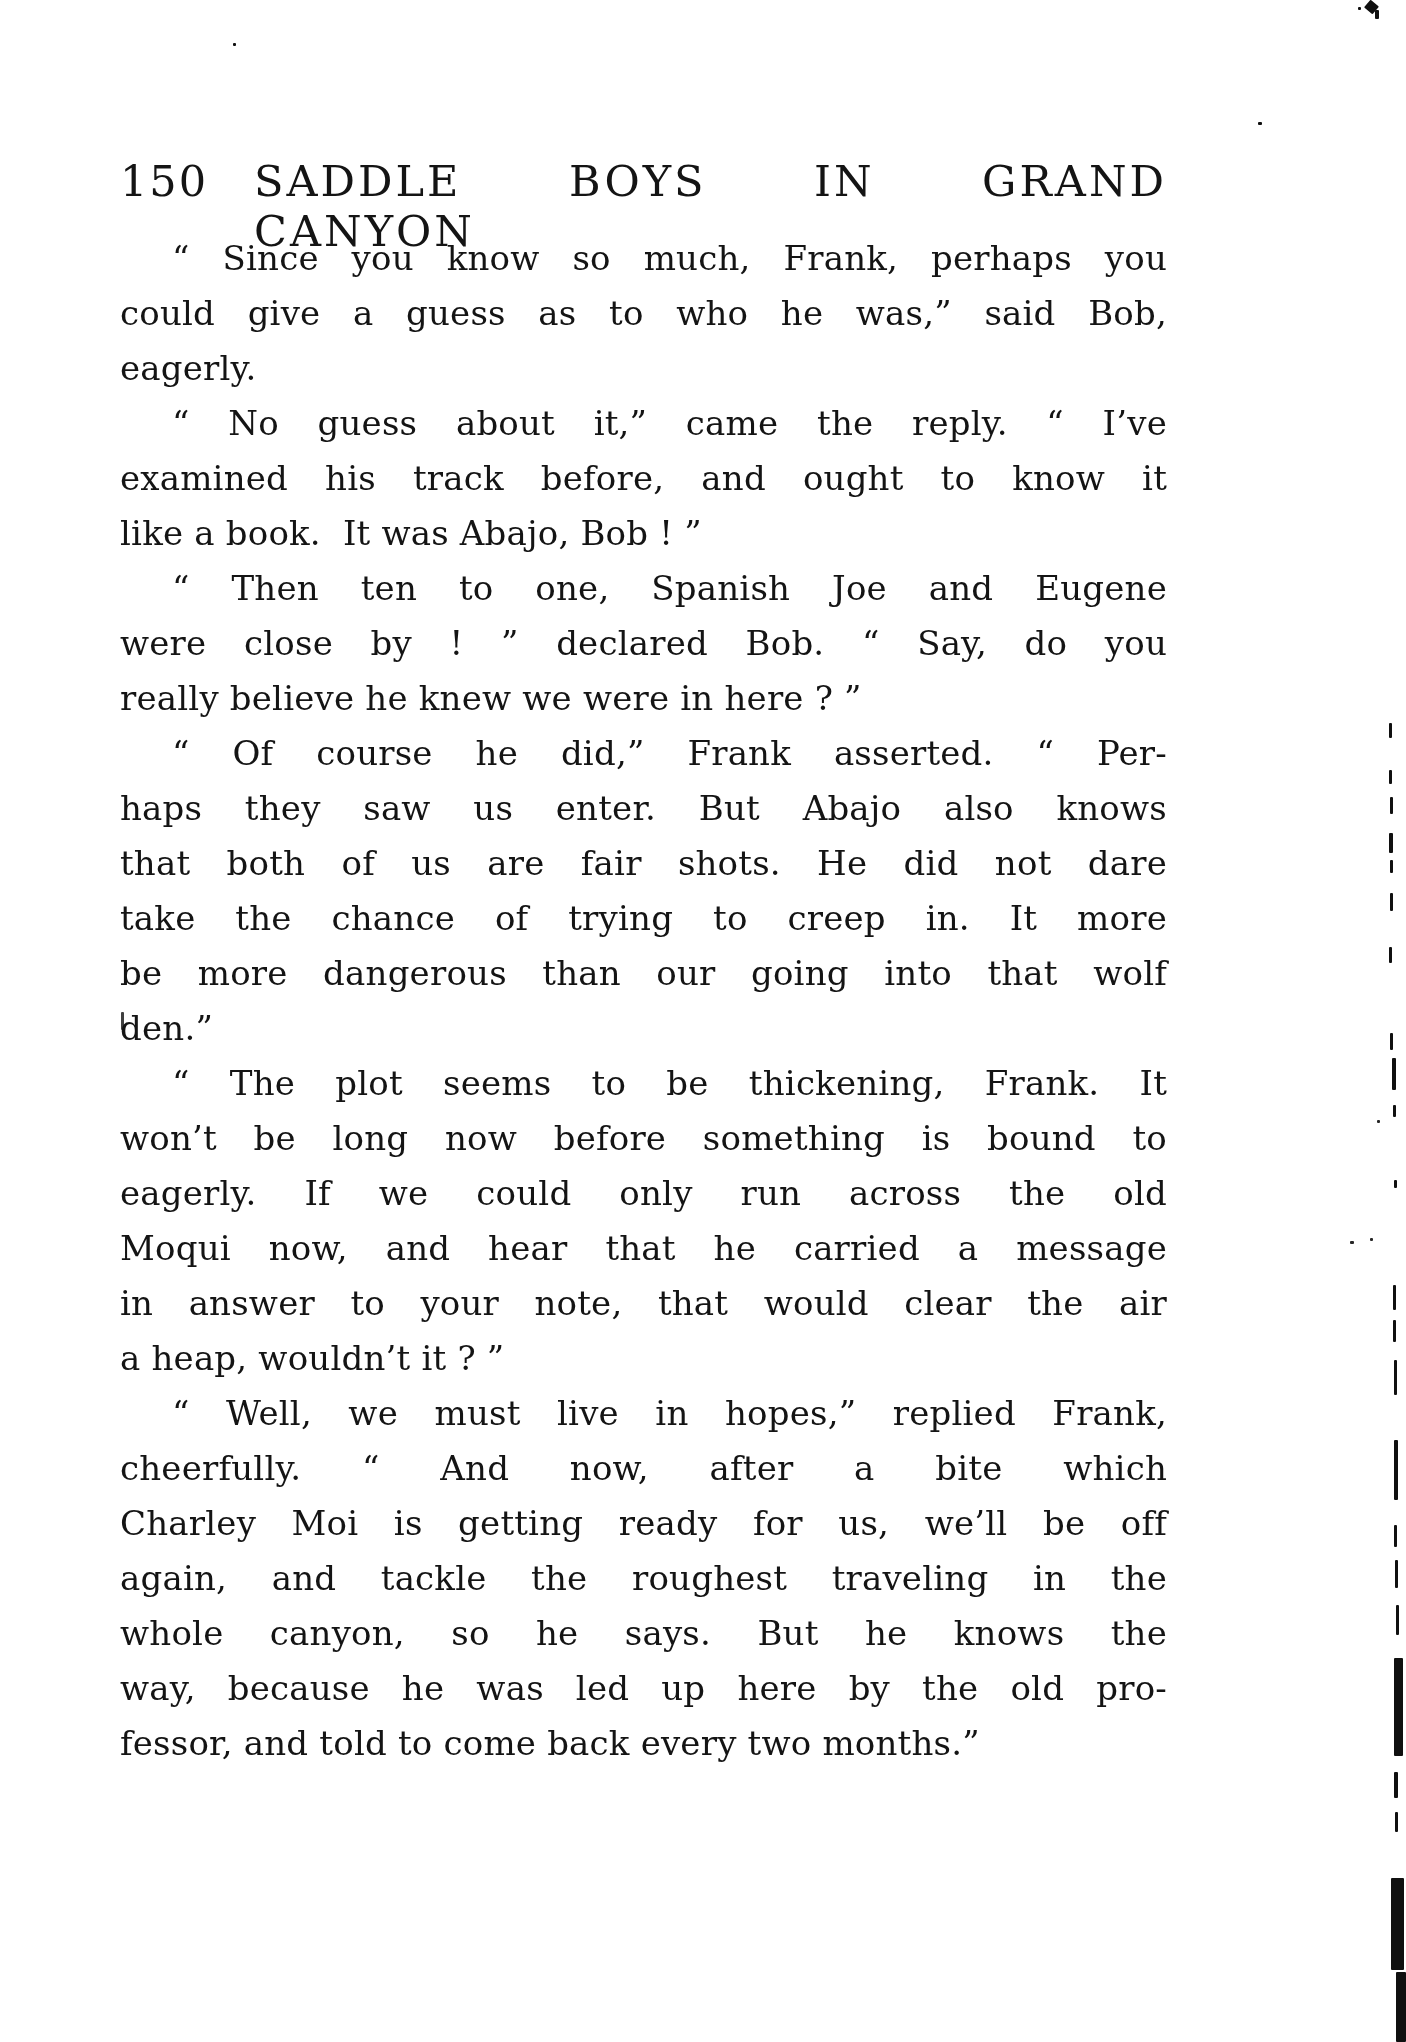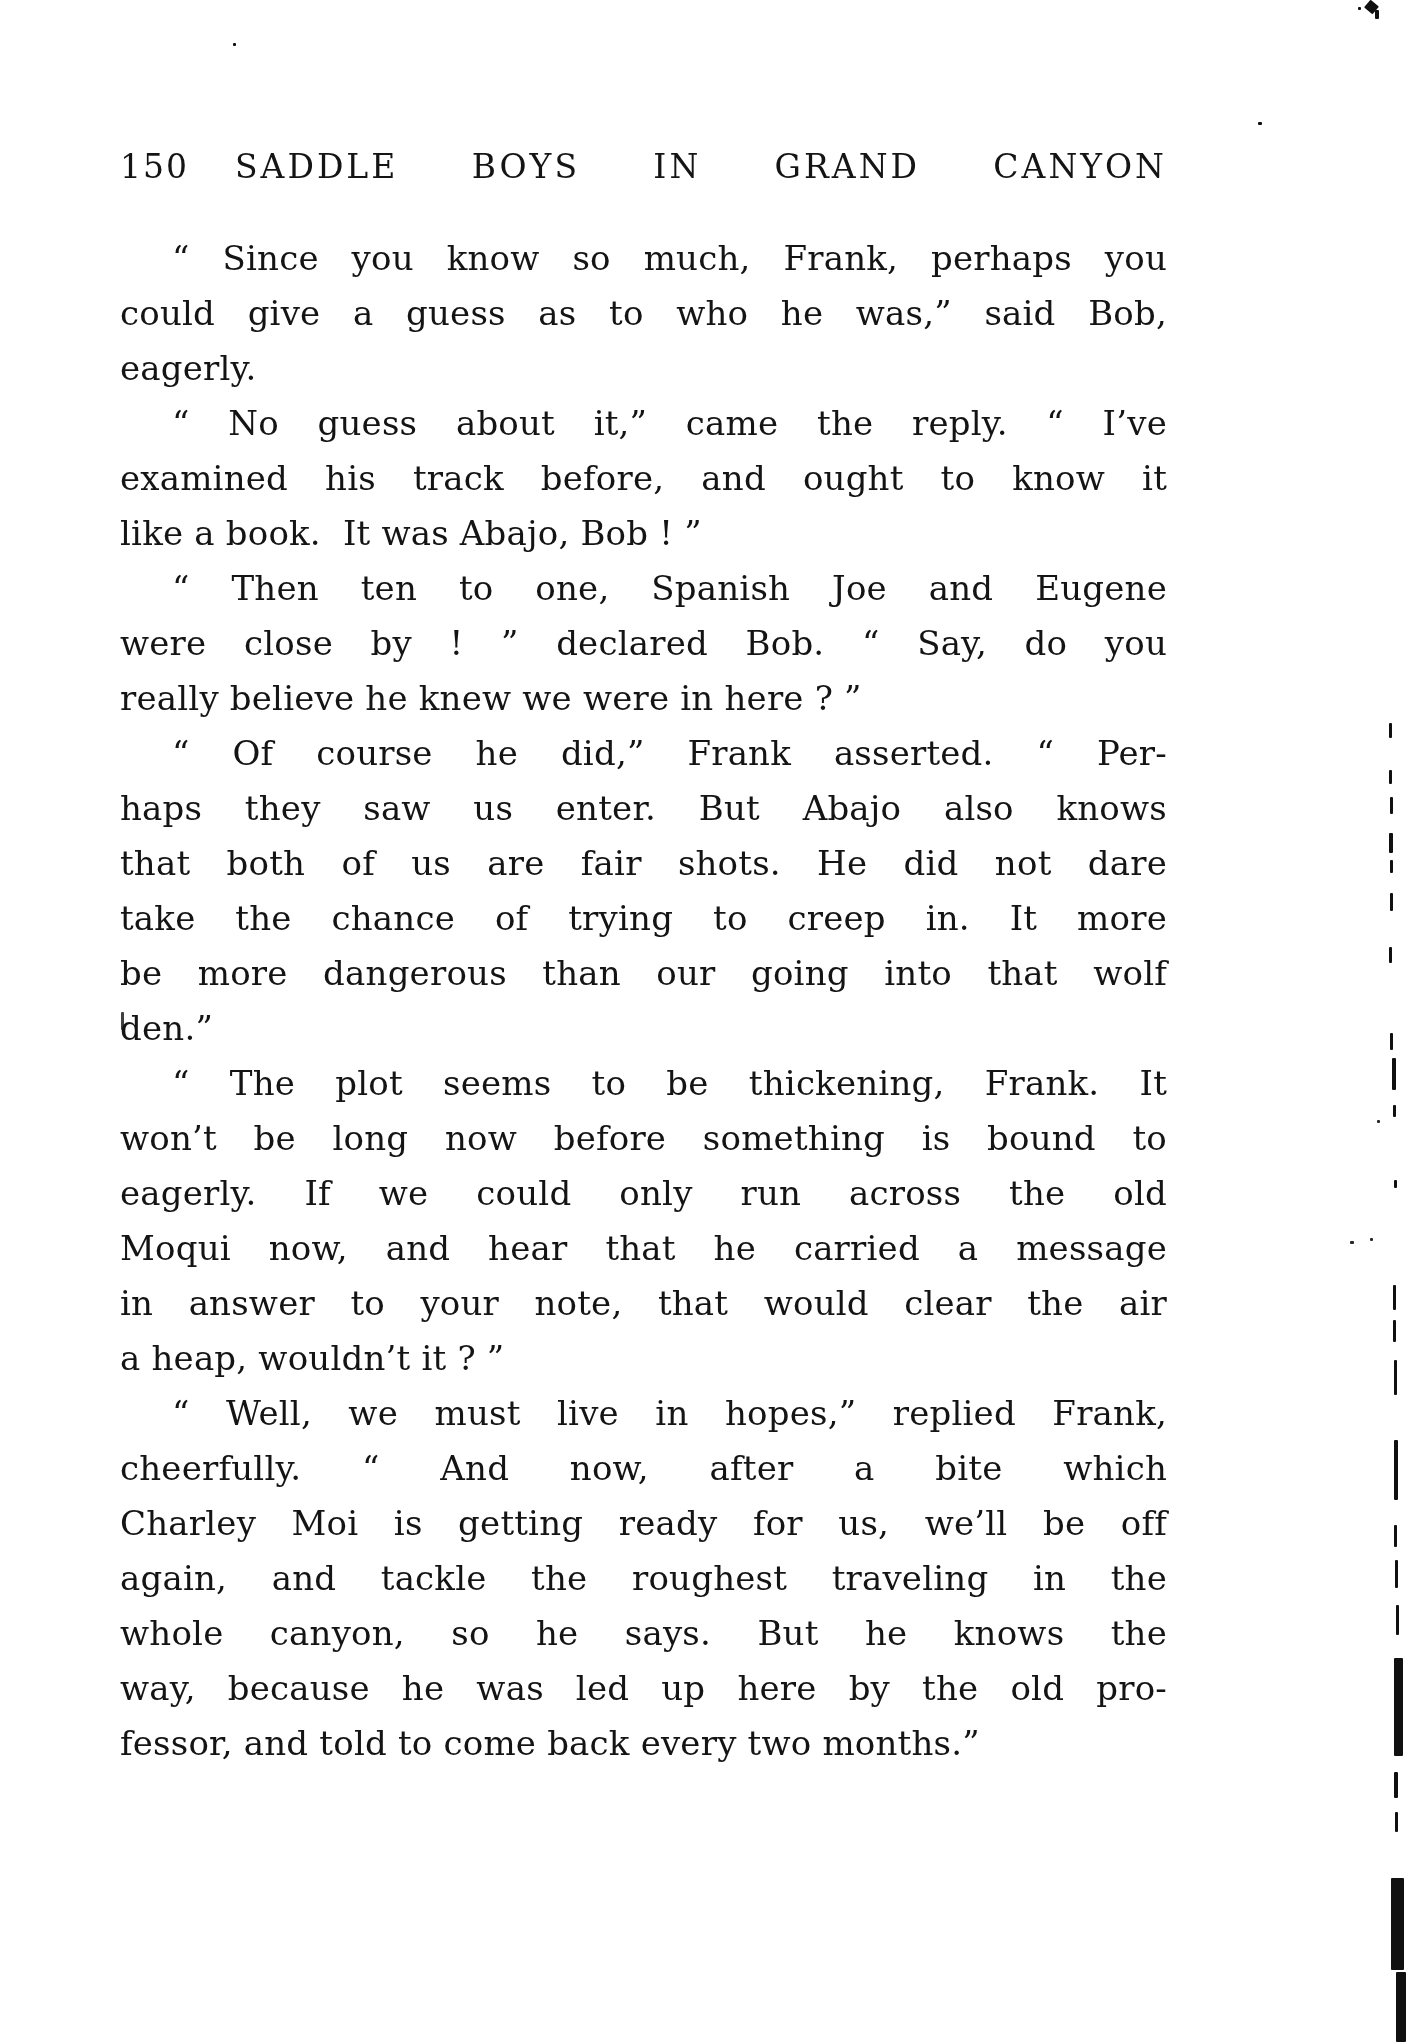--- a/index.html
+++ b/index.html
@@ -8,23 +8,23 @@
     position:relative;
     width:1406px;height:2042px;
     background:var(--paper);
     color:var(--ink);
     font-family:"DejaVu Serif", serif;
     overflow:hidden;
     margin:0 auto;
   }
   .running-head{
     position:absolute;
-    left:120px;top:147px;width:1047px;
+    left:120px;top:156px;width:1047px;
     display:flex;align-items:baseline;
-    font-size:33px;
+    font-size:43px;
   }
   .pagenum{letter-spacing:2px;flex:0 0 auto;}
   .title{
     flex:1 1 auto;margin-left:46px;
     text-align:justify;text-align-last:justify;
     letter-spacing:3px;word-spacing:13px;
     white-space:normal;
   }
   .text-block{
     position:absolute;

